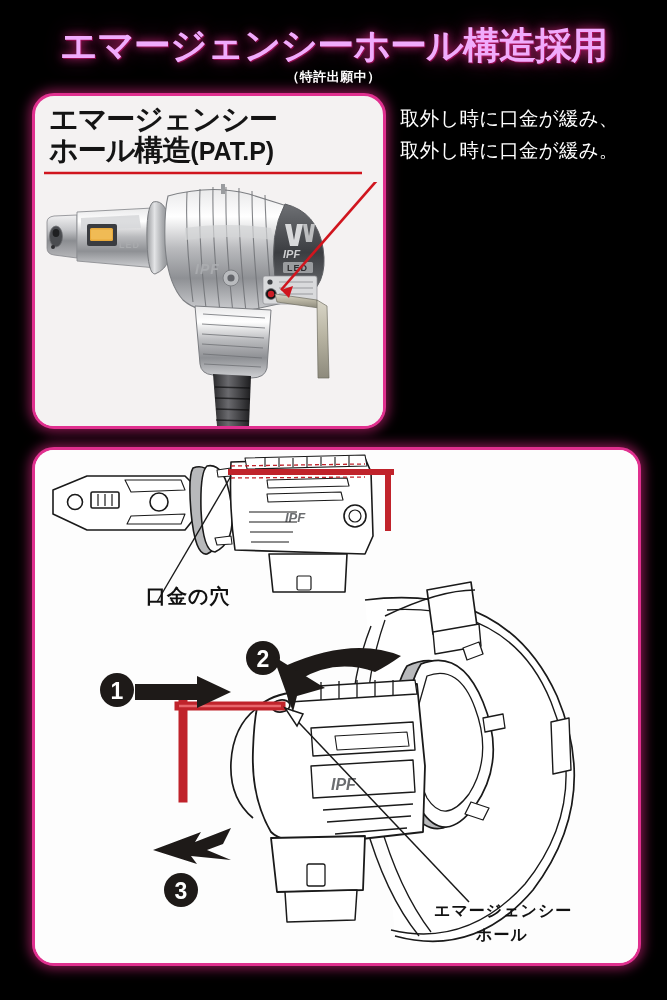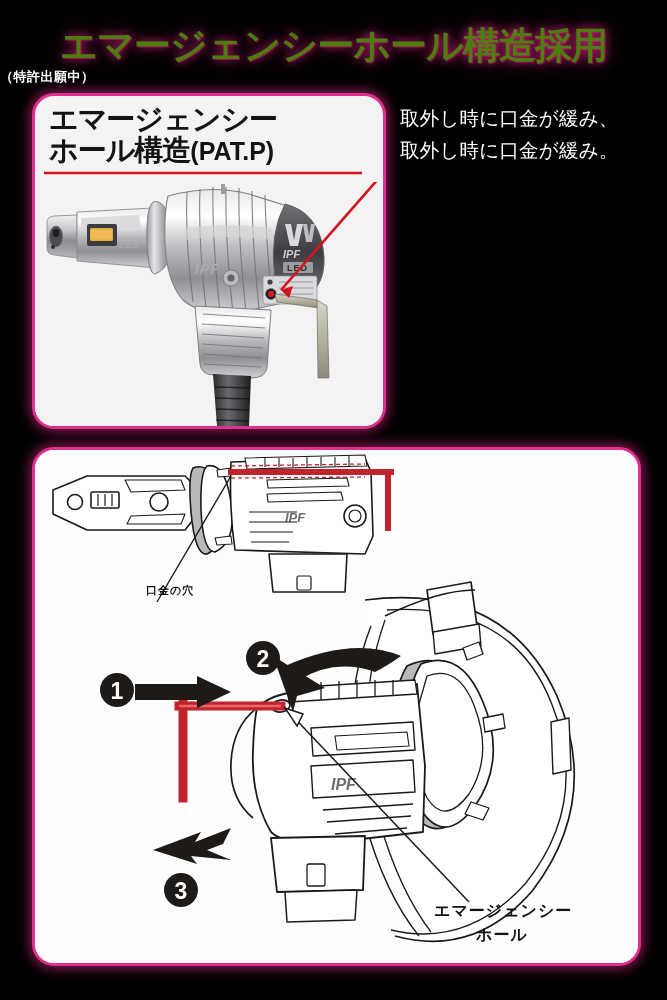--- a/index.html
+++ b/index.html
@@ -4,26 +4,26 @@
 <style>
   html,body{margin:0;padding:0;background:#000;}
   body{width:667px;height:1000px;overflow:hidden;font-family:"Liberation Sans","DejaVu Sans",sans-serif;}
   #page{position:relative;width:667px;height:1000px;background:#000;}
 
   
   #header{position:absolute;left:0;top:0;width:667px;height:93px;}
   #title{
     position:absolute;left:0;top:21px;width:667px;text-align:center;
     font-size:37px;font-weight:bold;letter-spacing:-1px;
-    color:#4d7c0f;
+    color:#f0abfc;
     text-shadow:0 0 10px rgba(236,42,141,.85),0 0 22px rgba(236,42,141,.45),1px 1px 0 #6d0336;
     white-space:nowrap;
   }
   #subtitle{
-    position:absolute;left:0;top:68px;width:667px;
+    position:absolute;left:0;top:68px;width:667px;text-align:center;
     font-size:13px;font-weight:bold;color:#fff;letter-spacing:.5px;
   }
 
   
   .panel{
     position:absolute;background:#f4f2f2;border:3px solid #e0308f;border-radius:22px;
     box-shadow:0 0 12px 3px rgba(236,42,141,.55);overflow:hidden;
   }
 
   
@@ -43,21 +43,21 @@
     position:absolute;left:400px;top:103px;width:250px;
     color:#fff;font-size:19.5px;line-height:1.62;letter-spacing:.2px;font-weight:500;
   }
   #bodycopy p{margin:0;}
 
   
   #panel-bottom{left:32px;top:447px;width:603px;height:513px;}
   #diagram{position:absolute;left:0;top:0;width:603px;height:513px;}
 
   .lbl{position:absolute;color:#111;font-weight:bold;}
-  #lbl-kuchigane{left:146px;top:583px;font-size:11px;letter-spacing:1px;}
+  #lbl-kuchigane{left:146px;top:583px;font-size:20px;letter-spacing:1px;}
   #lbl-emhole{left:434px;top:899px;font-size:16px;letter-spacing:1px;line-height:1.5;text-align:left;}
 </style>
 </head>
 <body>
 
 <div id="page">
 
   <div id="header">
     <div id="title">エマージェンシーホール構造採用</div>
     <div id="subtitle">（特許出願中）</div>

